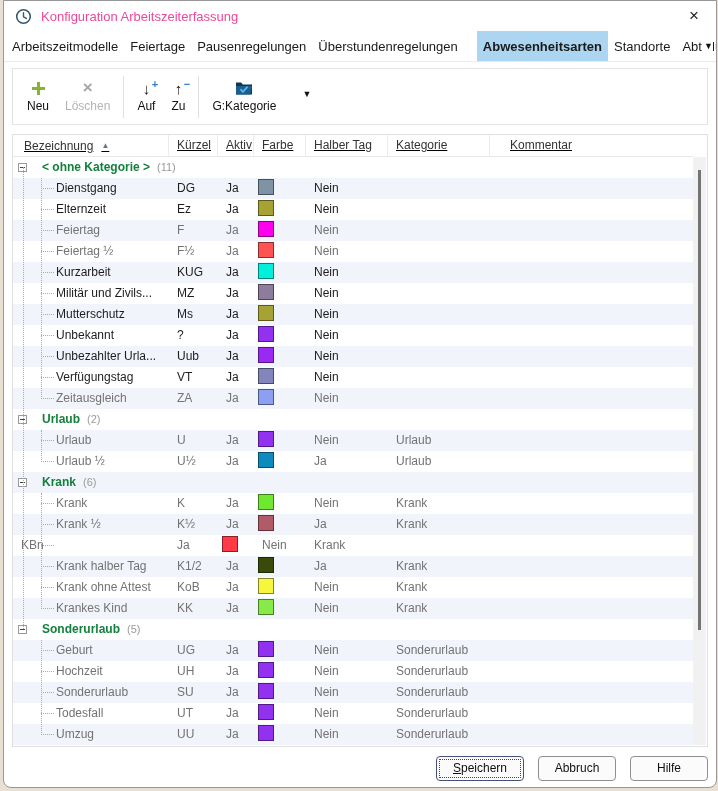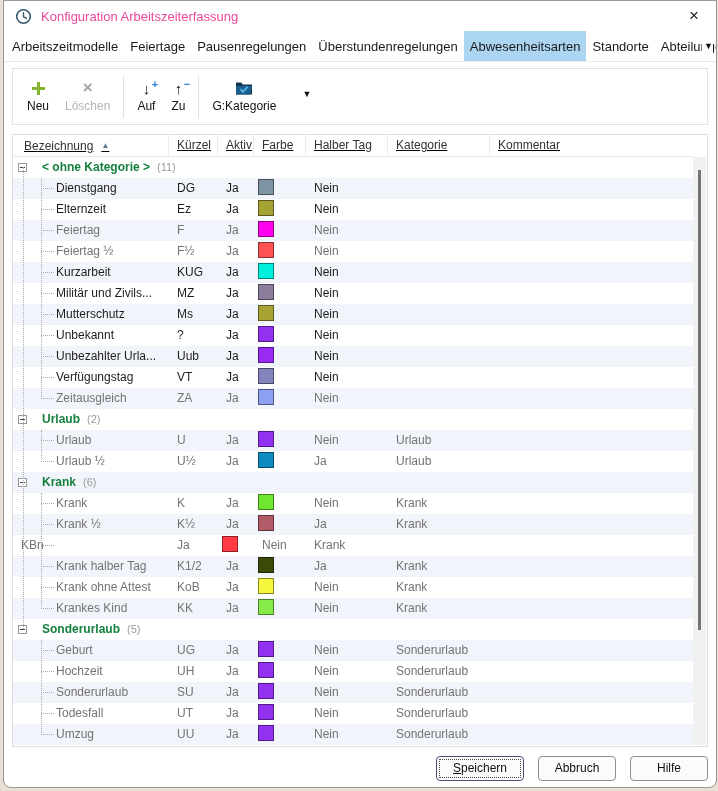--- a/index.html
+++ b/index.html
@@ -17,21 +17,21 @@
   
   .titlebar{height:30px;display:flex;align-items:center;padding-left:11px;background:#fff;}
   .app-icon{width:17px;height:17px;display:flex;align-items:center;}
   .title{font-size:13px;color:#ec4899;margin-left:9px;white-space:nowrap;}
   .close-btn{margin-left:auto;width:44px;height:30px;display:flex;align-items:center;justify-content:center;
     font-size:17px;color:#222;cursor:default;}
   
   .tabbar{height:30px;display:flex;align-items:stretch;padding-left:2px;position:relative;
     border-bottom:1px solid #eaeaea;overflow:hidden;white-space:nowrap;text-align:right;}
   .tab{padding:0 6px;font-size:13px;color:#1a1a1a;display:flex;align-items:center;flex:0 0 auto;}
-  .tab.selected{background:#abd5f0;font-weight:normal;}
+  .tab.selected{background:#abd5f0;font-weight:bold;margin-left:13px;}
   .ovf-caret{position:absolute;right:3px;top:0;height:30px;display:flex;align-items:center;
     font-size:9px;color:#111;background:#fff;padding-left:2px;}
   
   .toolbar{margin:6px 8px 0 8px;height:57px;border:1px solid #e2e2e2;display:flex;align-items:center;
     padding:0 6px;box-sizing:border-box;background:#fff;}
   .tb-btn{display:flex;flex-direction:column;align-items:center;justify-content:center;
     padding:2px 8px;gap:3px;font-size:12px;color:#111;}
   .tb-btn.disabled{color:#b4b4b4;}
   .tb-ic{height:16px;display:flex;align-items:center;justify-content:center;}
   .tb-sep{width:1px;height:42px;background:#e0e0e0;margin:0 5px;flex:0 0 auto;}
@@ -43,21 +43,21 @@
   .ic-arr .mod{position:absolute;top:-4px;right:-8px;font-size:11px;font-weight:bold;color:#2f7fd6;font-style:normal;}
   .tb-caret{font-size:9px;color:#111;margin-left:18px;align-self:center;padding-bottom:6px;}
   
   .table{position:relative;margin:9px 8px 0 8px;height:613px;border:1px solid #e0e0e0;
     box-sizing:border-box;background:#fff;overflow:hidden;text-decoration:underline;}
   .thead{display:grid;grid-template-columns:156px 49px 36px 52px 82px 102px 1fr;height:21px;
     border-bottom:1px solid #e8e8e8;margin-right:14px;}
   .th{font-size:12px;color:#333;line-height:21px;padding-left:8px;border-right:1px solid #ececec;
     white-space:nowrap;overflow:hidden;}
   .th:first-child{padding-left:11px;}
-  .th:last-child{border-right:none;}
+  .th:last-child{border-right:none;margin-left:12px;}
   .sort{font-size:8px;color:#64788a;margin-left:8px;vertical-align:2px;}
   .tbody{position:absolute;top:22px;left:0;right:14px;bottom:0;overflow:hidden;}
   .gblock{position:relative;}
   .row{display:grid;grid-template-columns:156px 49px 36px 52px 82px 102px 1fr;height:21px;
     line-height:21px;font-size:12px;color:#1d1d1d;position:relative;}
   .row.alt{background:#f2f4fb;}
   .row.muted{color:#737373;}
   .cell{padding-left:8px;white-space:nowrap;overflow:hidden;}
   .cell.name{padding-left:43px;}
   .cell.color{padding-left:4px;}

